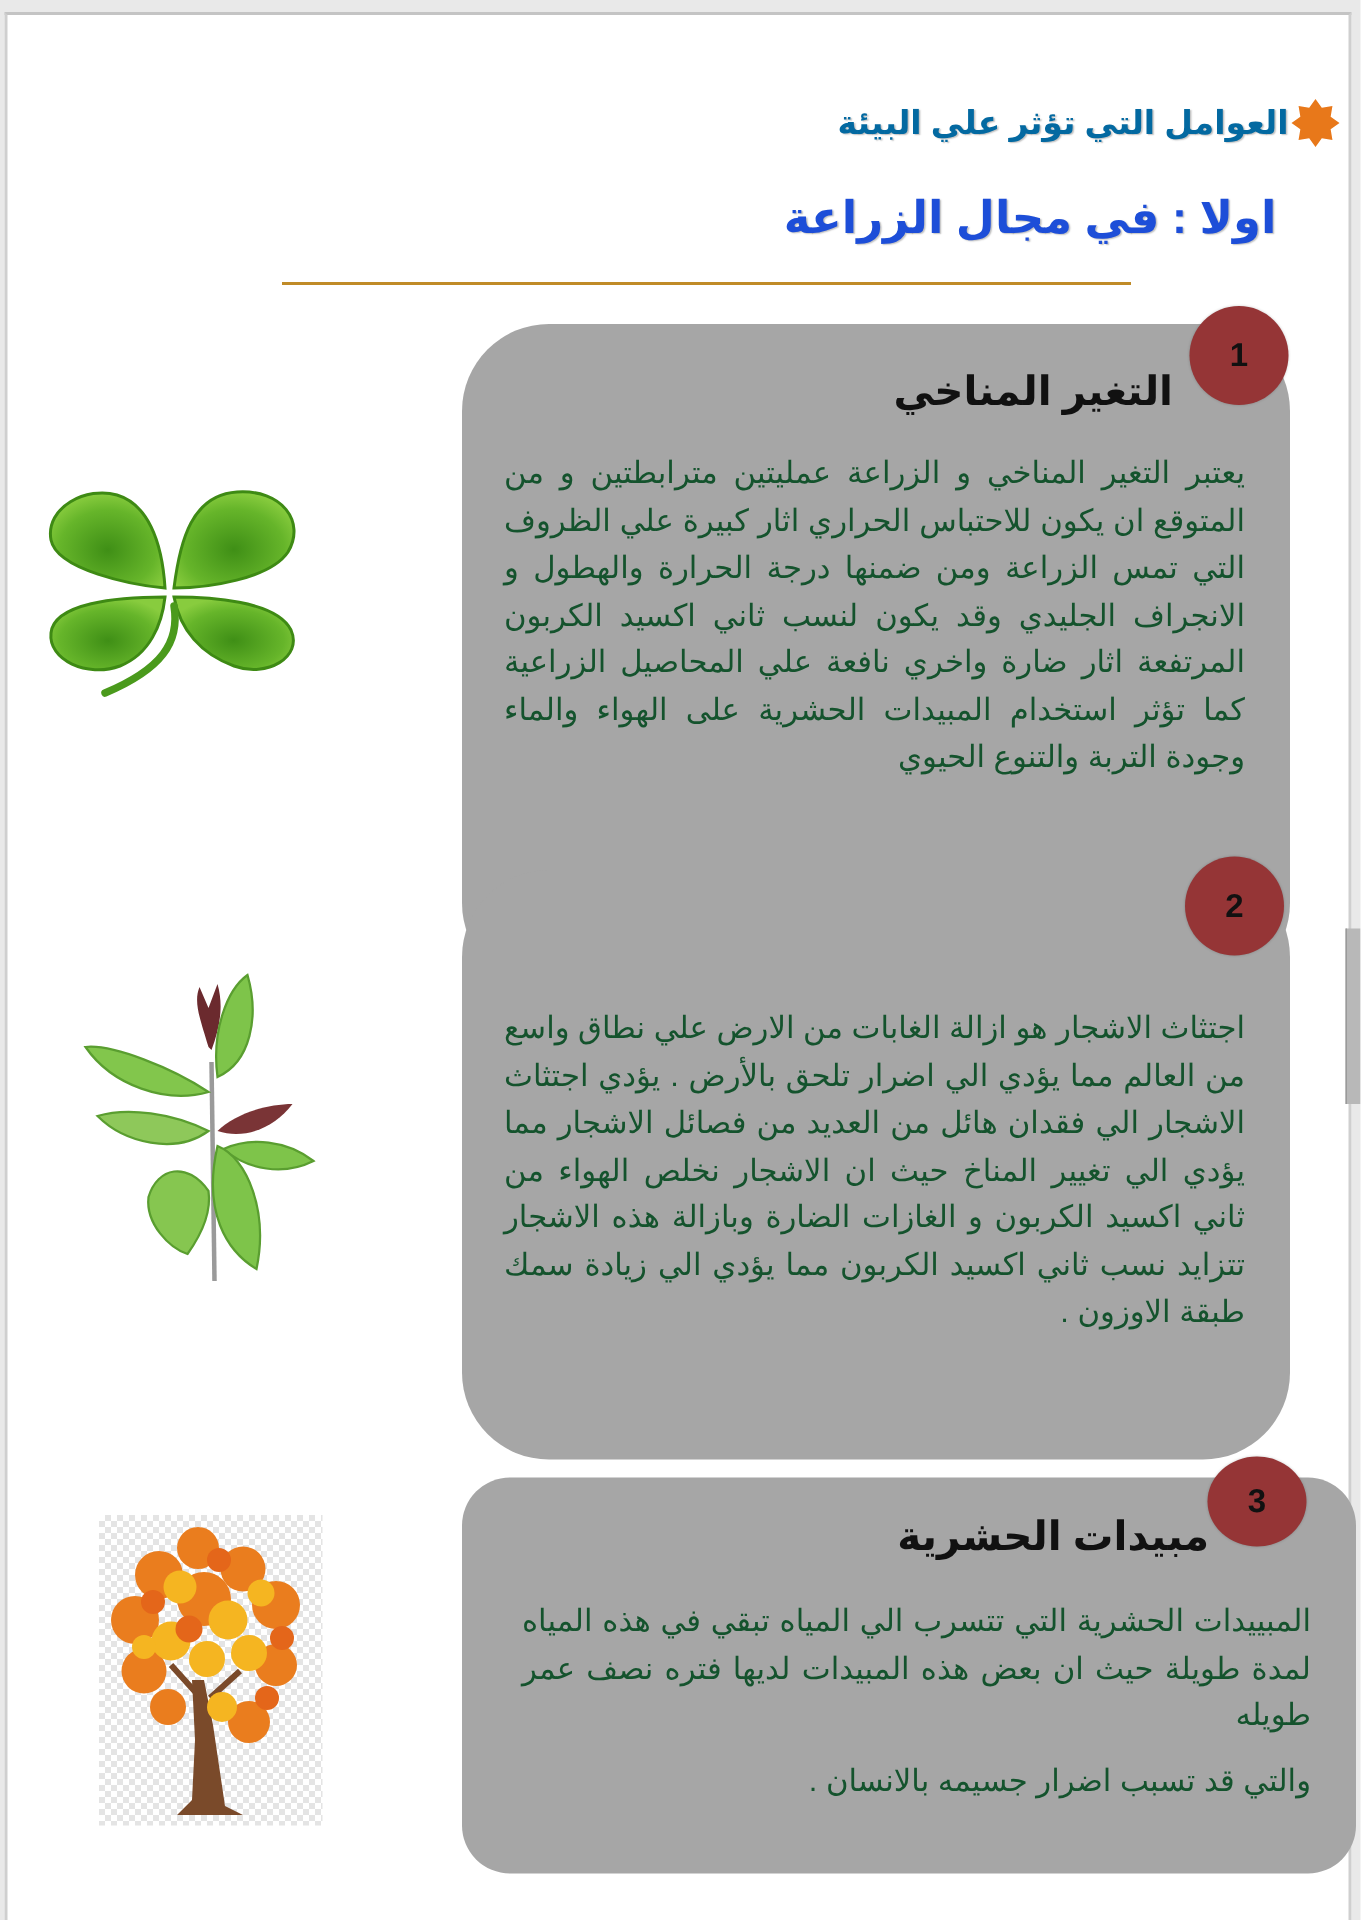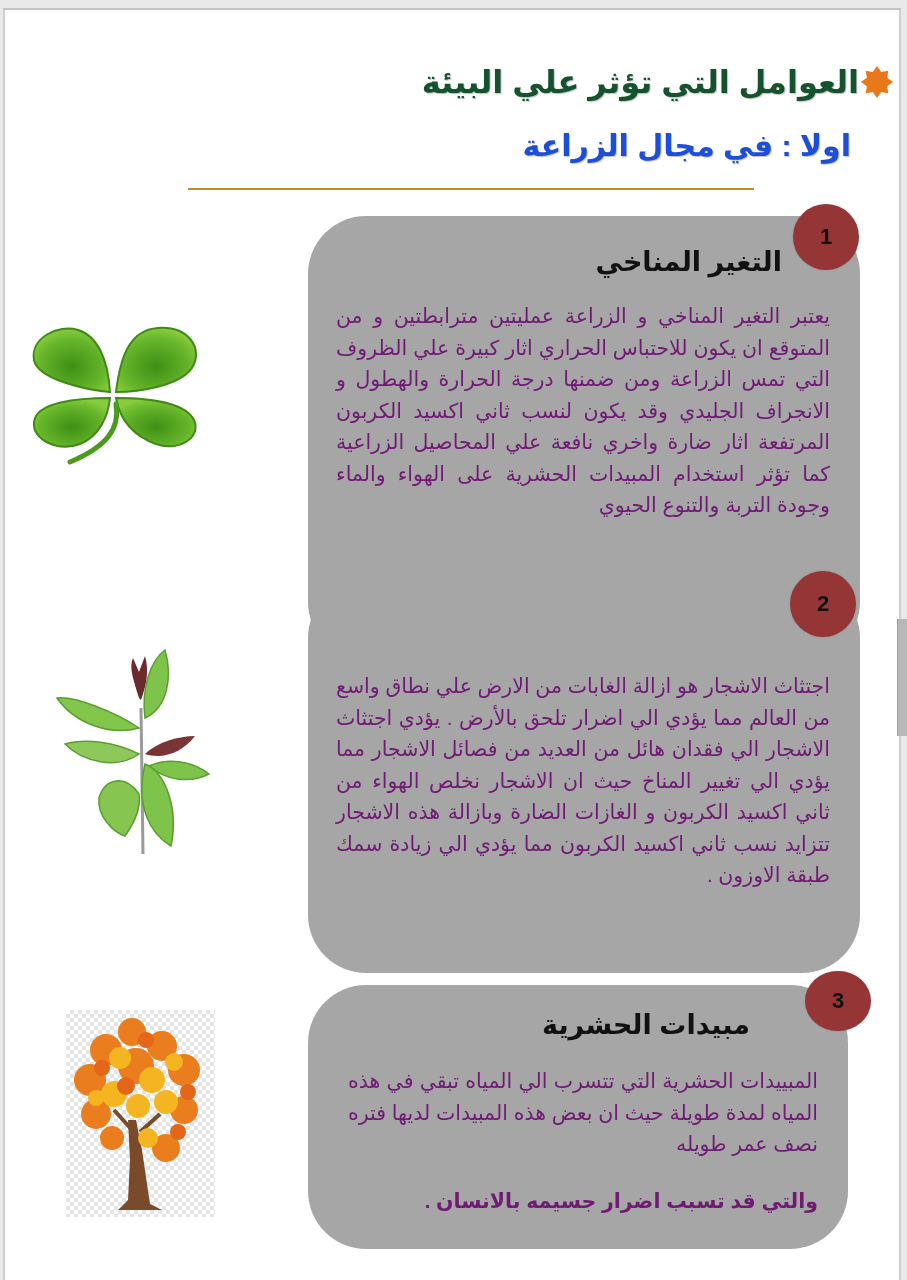--- a/index.html
+++ b/index.html
@@ -19,21 +19,21 @@
   .scroll-thumb {
     position: absolute; left: 897px; top: 619px; width: 9px; height: 117px;
     background: #b8b8b8; border-left: 1px solid #9a9a9a;
   }
   .title-row {
     position: absolute; right: 12px; top: 60px; height: 44px;
     display: flex; align-items: center; direction: rtl; gap: 0;
   }
   .star-icon { width: 36px; height: 36px; display: inline-block; }
   .main-title {
-    font-size: 32px; font-weight: bold; color: #14532d;
+    font-size: 22px; font-weight: bold; color: #0369a1;
     text-shadow: 1px 1px 1px rgba(0,0,0,0.25);
     white-space: nowrap;
   }
   .sub-title {
     position: absolute; right: 56px; top: 128px;
     font-size: 30px; font-weight: bold; color: #1d4ed8;
     text-shadow: 1px 1px 1px rgba(0,0,0,0.25);
     direction: rtl; white-space: nowrap;
   }
   .divider {
@@ -44,21 +44,21 @@
     position: absolute; background: #a6a6a6;
     border-radius: 58px;
     direction: rtl; color: #111;
     box-sizing: border-box;
   }
   .card-title {
     position: absolute; font-size: 27px; font-weight: bold; color: #111;
     white-space: nowrap;
   }
   .card-body {
-    position: absolute; font-size: 20.5px; line-height: 31.5px; color: #701a75;
+    position: absolute; font-size: 20.5px; line-height: 31.5px; color: #14532d;
     text-align: justify; text-align-last: right;
   }
   .card-body p { margin: 0; }
   .num-badge {
     position: absolute; width: 66px; height: 66px; border-radius: 50%;
     background: #953536; color: #111; font-size: 22px; font-weight: bold;
     display: flex; align-items: center; justify-content: center;
     box-shadow: 0 0 2px rgba(0,0,0,0.2);
   }
   .illustration { position: absolute; }
@@ -131,25 +131,25 @@
     <path d="M90 70 C86 40 96 12 110 2 C118 30 112 60 90 70 Z" fill="#7ec44a" stroke="#5a9e30" stroke-width="1.5"></path>
     <path d="M84 80 C60 64 20 48 2 50 C20 76 56 88 84 80 Z" fill="#82c64c" stroke="#5a9e30" stroke-width="1.5"></path>
     <path d="M84 106 C60 94 30 90 10 96 C28 114 62 122 84 106 Z" fill="#8ec85a" stroke="#5a9e30" stroke-width="1.5"></path>
     <path d="M90 106 C102 94 124 88 140 88 C128 104 108 112 90 106 Z" fill="#7a3436"></path>
     <path d="M94 118 C112 110 136 112 154 126 C134 136 110 132 94 118 Z" fill="#7ec44a" stroke="#5a9e30" stroke-width="1.5"></path>
     <path d="M84 146 C70 126 50 130 44 150 C42 168 58 184 70 188 C80 174 86 160 84 146 Z" fill="#86c650" stroke="#5a9e30" stroke-width="1.5"></path>
     <path d="M90 116 C110 124 124 160 116 198 C96 186 80 160 90 116 Z" fill="#7ec44a" stroke="#5a9e30" stroke-width="1.5"></path>
   </svg>
 </div>
 
-<div class="card" style="left:308px; top:985px; width:540px; height:264px;">
+<div class="card" style="left:308px; top:985px; width:596px; height:264px;border-radius:32px;">
   <div class="card-title" style="right:98px; top:24px;">مبيدات الحشرية</div>
   <div class="card-body" style="right:30px; left:40px; top:80px;">
     <p>المبييدات الحشرية التي تتسرب الي المياه تبقي في هذه المياه لمدة طويلة حيث ان بعض هذه المبيدات لديها فتره نصف عمر طويله</p>
-    <p style="margin-top:25px;font-weight:bold;">والتي قد تسبب اضرار جسيمه بالانسان .</p>
+    <p style="margin-top:12px;">والتي قد تسبب اضرار جسيمه بالانسان .</p>
   </div>
 </div>
 <div class="num-badge" style="left:805px; top:971px; width:66px; height:60px;">3</div>
 
 <div class="illustration checker" style="left:66px; top:1010px; width:149px; height:207px;">
   <svg width="149" height="207" viewBox="0 0 149 207">
     <path d="M62 110 L70 110 L76 140 L84 194 L96 200 L52 200 L62 190 L64 150 Z" fill="#7a4a2a"></path>
     <path d="M66 120 L48 100 M74 122 L94 104" stroke="#7a4a2a" stroke-width="4"></path>
     <g fill="#ea7d1e">
       <circle cx="66" cy="22" r="14"></circle>

